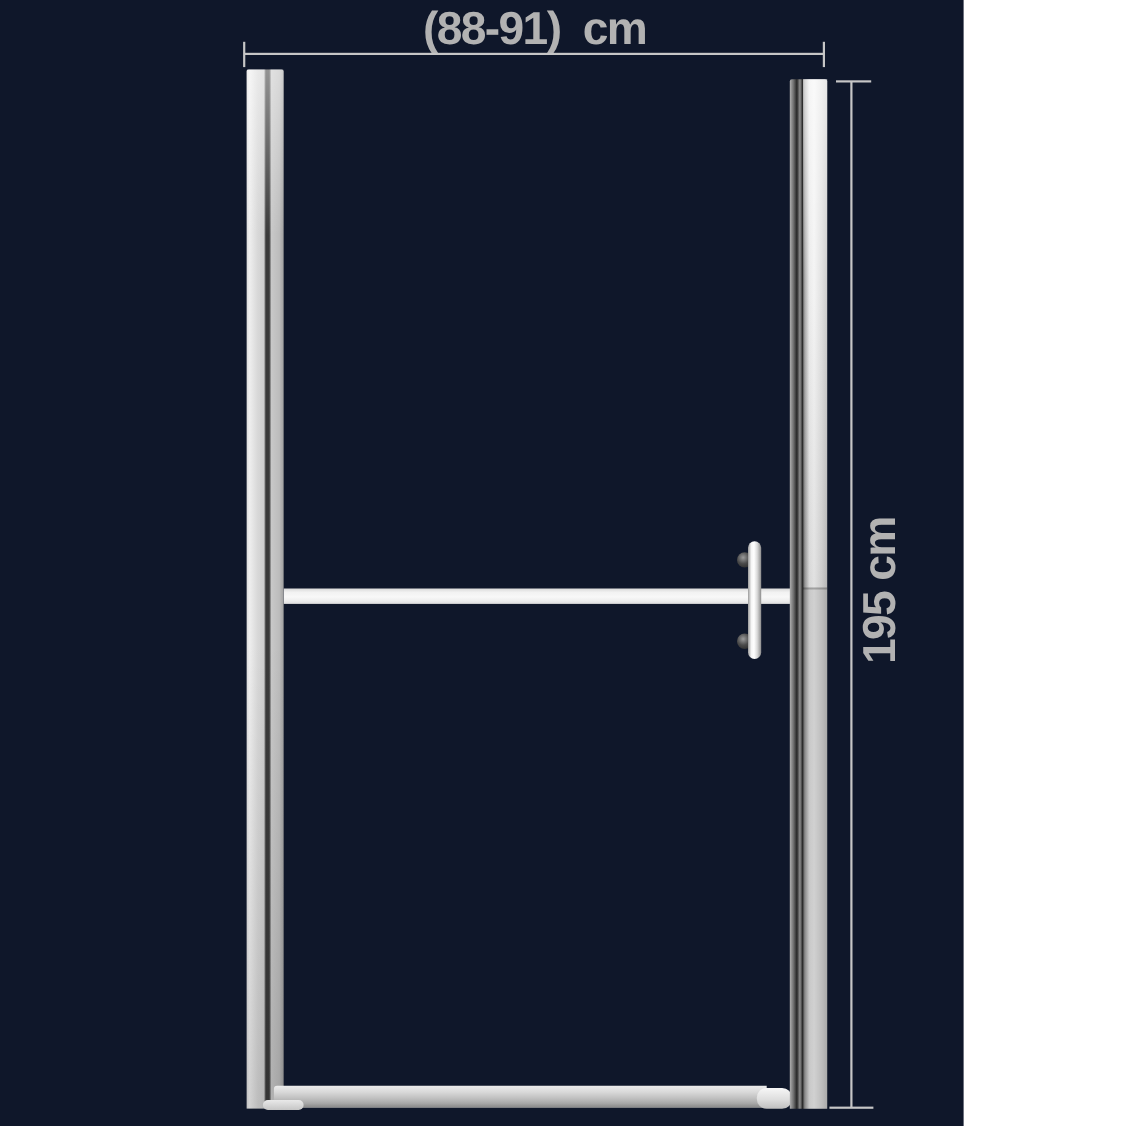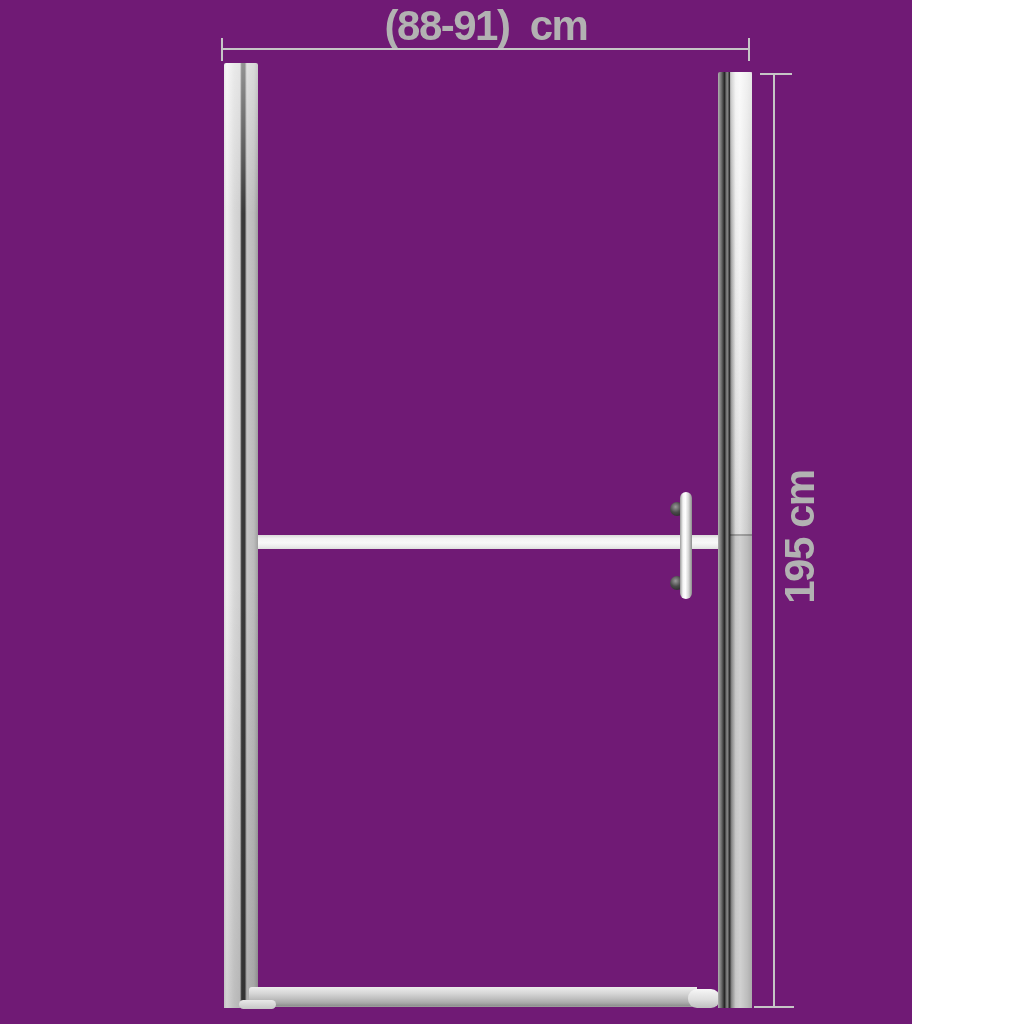--- a/index.html
+++ b/index.html
@@ -5,23 +5,22 @@
   html, body {
     margin: 0;
     padding: 0;
     background: #ffffff;
     font-family: "Liberation Sans", sans-serif;
   }
   .canvas {
     position: relative;
     width: 876px;
     height: 1024px;
-    background: #701a75;
+    background: #0f172a;
     overflow: hidden;
-    padding-left: 36px;
   }
   .abs { position: absolute; }
 
   
   .dim-line { background: #c6c6c6; }
   .dim-label {
     color: #b2b2b2;
     font-weight: bold;
     font-size: 42px;
     letter-spacing: -1.5px;

